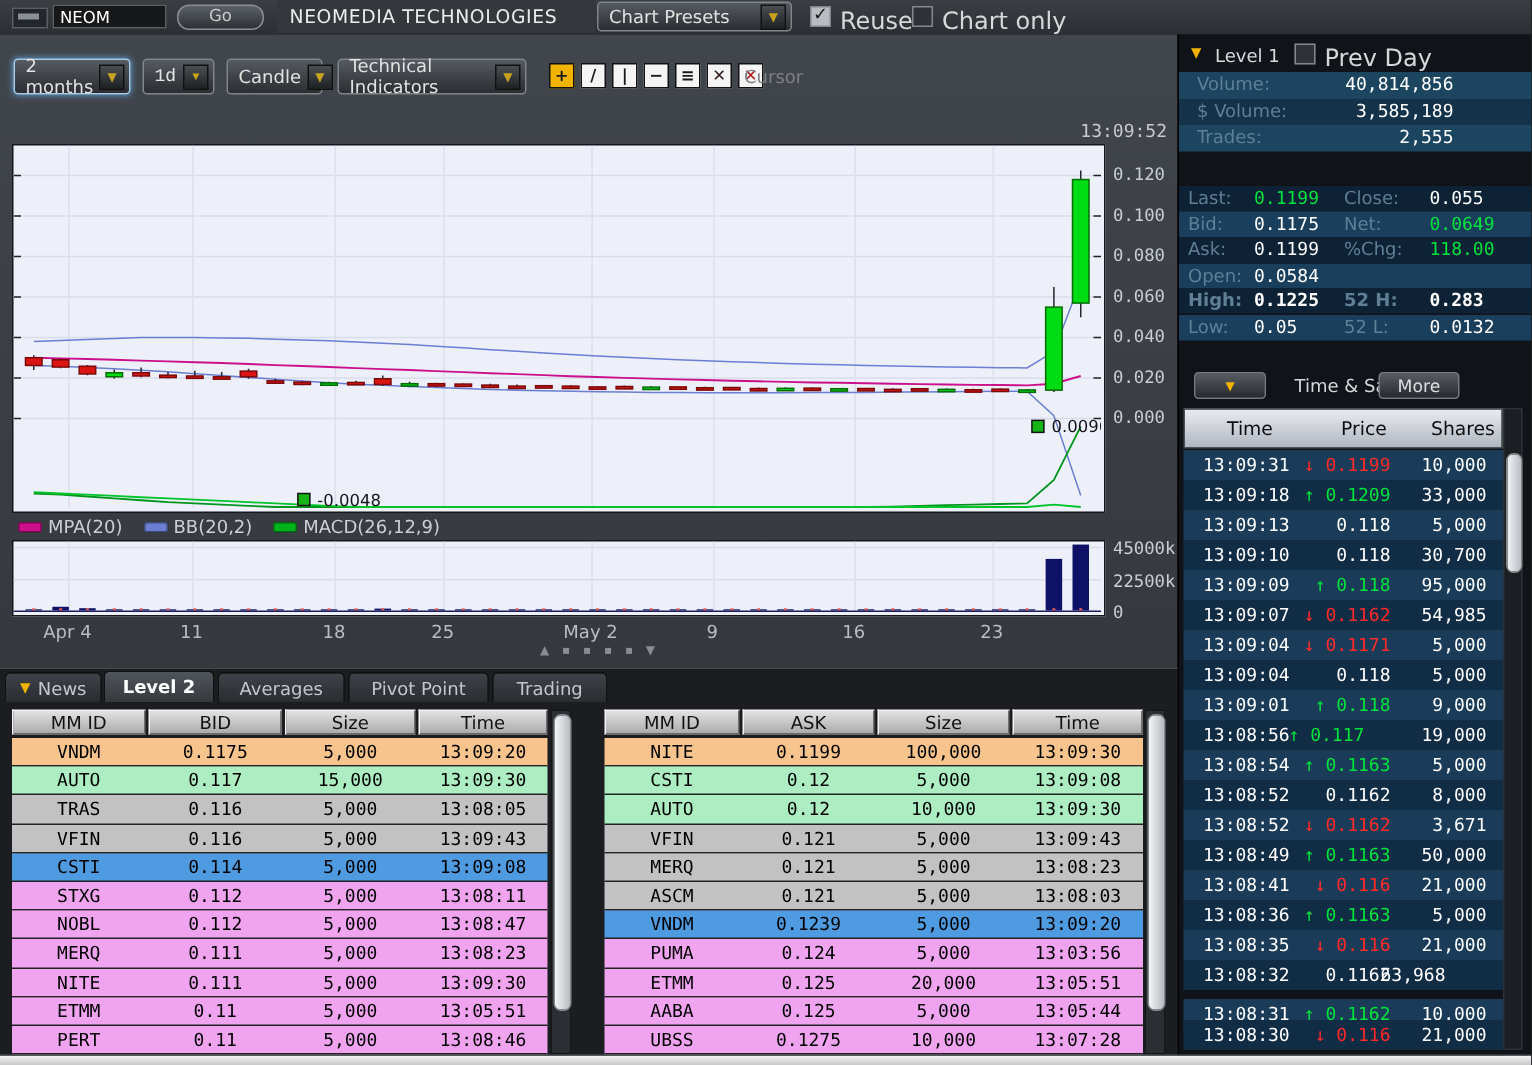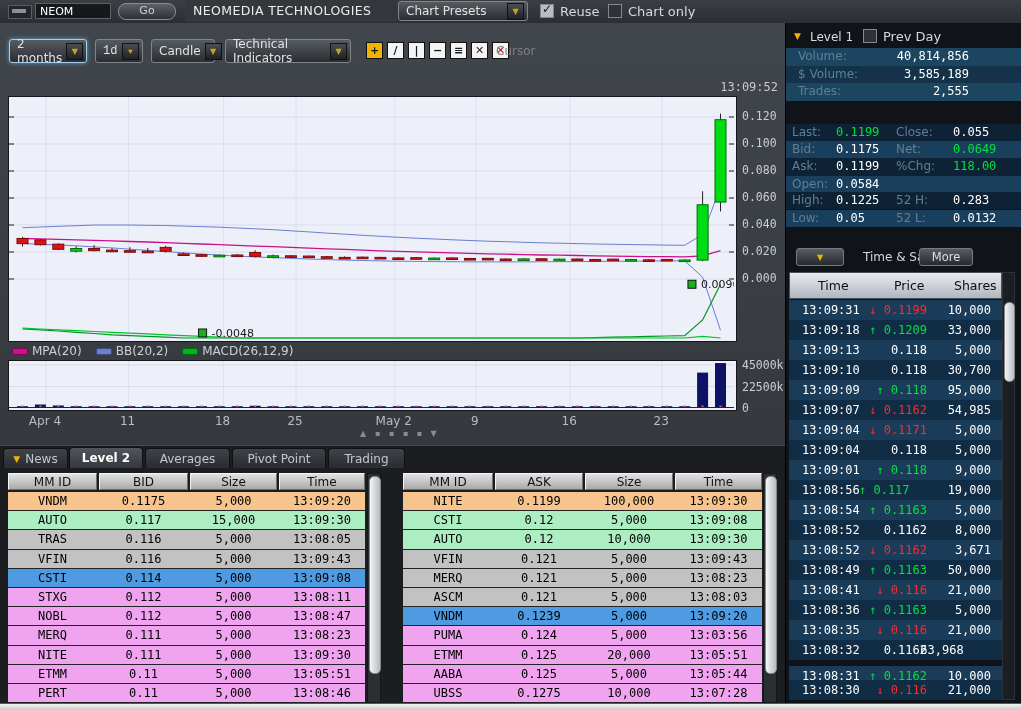--- a/index.html
+++ b/index.html
@@ -23,21 +23,21 @@
            color:#ececec;font-size:12.5px;line-height:22px;padding-left:8px;letter-spacing:.4px;}
   .dd{position:absolute;display:flex;align-items:center;justify-content:space-between;
       background:linear-gradient(#565b62,#2a2d31);border:1px solid #80858a;border-radius:3px;
       color:#e2e2e2;font-size:12px;padding:0 3px 0 7px;box-sizing:border-box;}
   .dd .arr{width:15px;height:15px;background:linear-gradient(#4a4e53,#1e2124);border:1px solid #111;
            color:#c8a41e;font-size:8px;display:flex;align-items:center;justify-content:center;flex:none;margin-left:4px;}
   .ddpresets{left:398px;top:1px;width:130px;height:20px;}
   .chk{position:absolute;width:12px;height:12px;background:#2e3236;border:1px solid #84888c;}
   .chk.checked{background:#b9bdc1;}
   .chk.checked::after{content:"✓";position:absolute;left:1px;top:-3px;color:#15171a;font-size:12px;font-weight:bold;}
-  .chklbl{position:absolute;color:#d6d9dc;font-size:13px;}
+  .chklbl{position:absolute;color:#d6d9dc;font-size:16px;}
 
   
   .chartpanel{position:absolute;left:0;top:23px;width:785px;height:422px;
               background:linear-gradient(#41464c,#35393e);}
   .dd.glow{border:1px solid #a6cdea;box-shadow:0 0 4px #5e9fd4;}
   .toolicon{position:absolute;top:19px;width:15px;height:15px;background:#f4f4f4;border:1px solid #111;
             color:#16181a;font-size:11px;font-weight:bold;display:flex;align-items:center;justify-content:center;}
   .cursorlbl{position:absolute;left:496px;top:21px;color:#7d8185;font-size:12px;}
   .timestamp{position:absolute;left:690px;top:57px;width:88px;text-align:right;color:#c6cacd;font-size:12px;}
   .plotframe{position:absolute;left:8px;top:73px;width:727px;height:244px;background:#edf0f9;
@@ -444,21 +444,21 @@
           <span class="v1c num">0.1199</span>
           <span class="l2c">%Chg:</span>
           <span class="v2c num" style="color: rgb(0, 226, 60);">118.00</span>
         </div>
         <div class="qrow" style="top: 152.6px; background: rgb(26, 63, 92);">
           <span class="l1c">Open:</span>
           <span class="v1c num">0.0584</span>
           <span class="l2c"></span>
           <span class="v2c num"></span>
         </div>
-        <div class="qrow" style="top: 169px; background: rgb(14, 34, 54);">
+        <div class="qrow" style="top: 169px; background: rgb(14, 34, 54); font-weight: bold;">
           <span class="l1c">High:</span>
           <span class="v1c num">0.1225</span>
           <span class="l2c">52 H:</span>
           <span class="v2c num">0.283</span>
         </div>
         <div class="qrow" style="top: 187px; background: rgb(26, 63, 92);">
           <span class="l1c">Low:</span>
           <span class="v1c num">0.05</span>
           <span class="l2c">52 L:</span>
           <span class="v2c num">0.0132</span>

